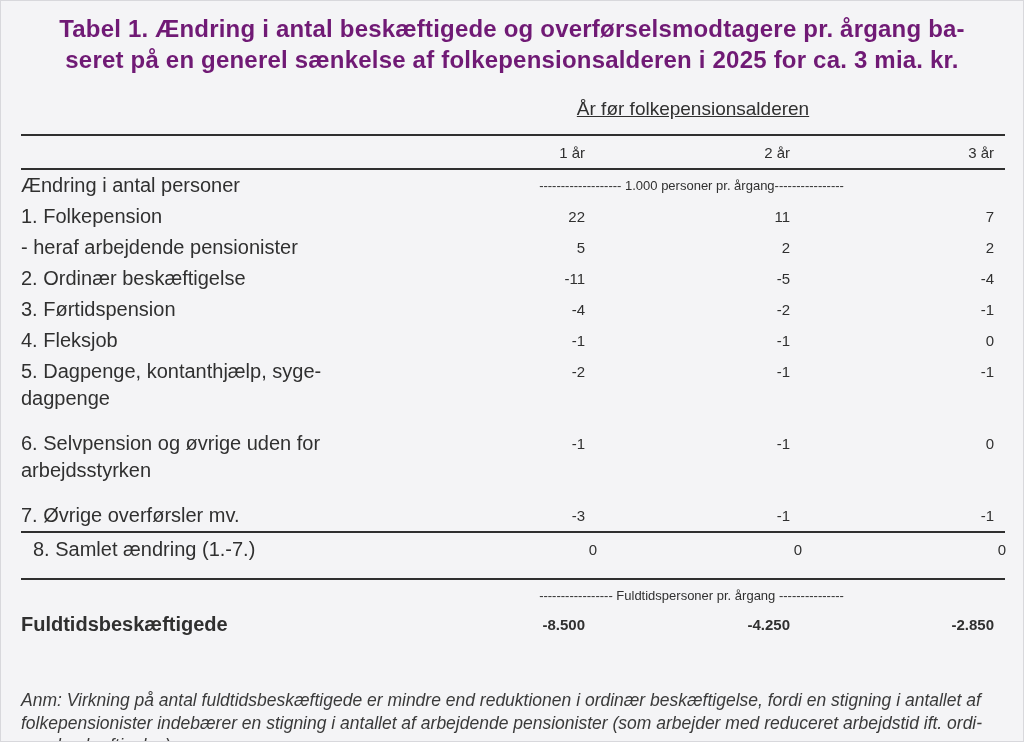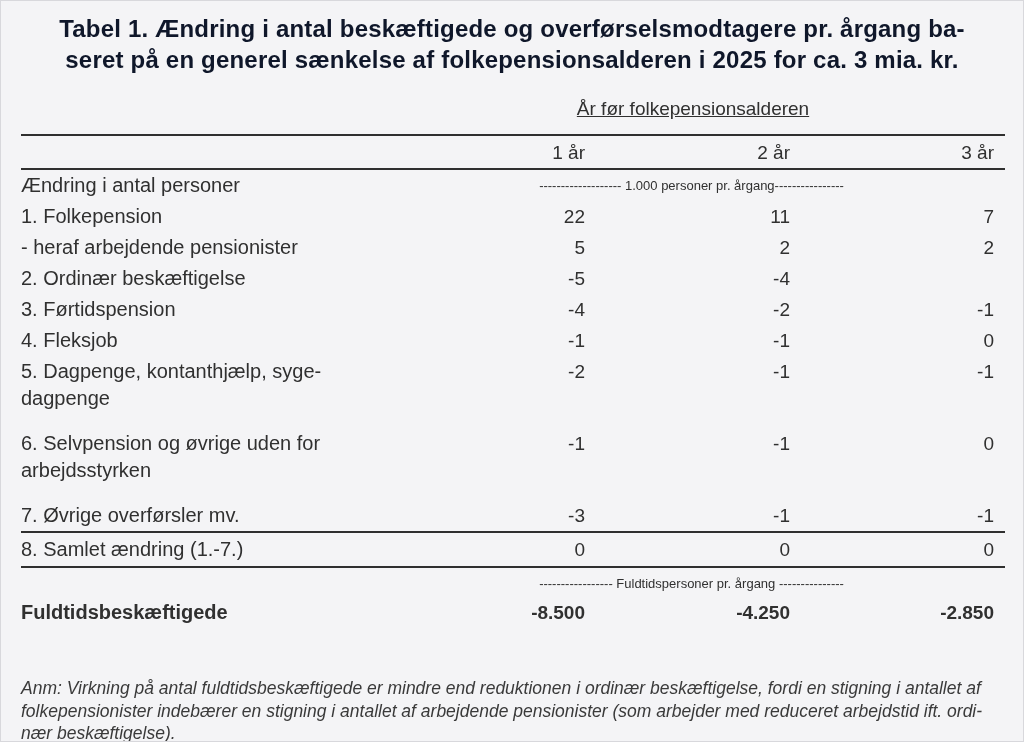--- a/index.html
+++ b/index.html
@@ -12,21 +12,21 @@
     border: 1px solid #d8d8dc;
     font-family: "Liberation Sans", sans-serif;
     color: #303030;
     overflow: hidden;
     position: relative;
   }
   
   .title {
     margin: 13px 18px 0 18px;
     text-align: center;
-    color: #0f172a;
+    color: #701a75;
     font-size: 24px;
     font-weight: bold;
     line-height: 1.28;
     letter-spacing: 0.2px;
   }
   
   .table-wrap {
     margin: 0 20px;
     width: 984px;
   }
@@ -54,36 +54,36 @@
   .rule.top { margin-top: 12px; }
   .thead { padding: 3px 0 2px 0; }
   .thead .num { font-size: 19px; line-height: 26px; }
   .cell.label {
     font-size: 20px;
     line-height: 27px;
     white-space: pre-line;
     text-align: left;
   }
   .cell.num {
-    font-size: 19px;
+    font-size: 15px;
     line-height: 27px;
     text-align: right;
   }
   .trow { padding: 2px 0 2px 0; }
   .trow.pad-after { padding-bottom: 9px; }
   .trow.pad-before { padding-top: 9px; }
   .section-row { padding: 2px 0 2px 0; }
   .dash-span {
     grid-column: 2 / 5;
     font-size: 13px;
     line-height: 27px;
     text-align: center;
     white-space: nowrap;
   }
-  .total-row { padding: 3px 0 3px 0; }
+  .total-row { padding: 3px 0 15px 0; margin-left: 12px; }
   .dash-only-row { padding: 2px 0 0 0; }
   .fulltime-row { padding: 2px 0 4px 0; font-weight: bold; }
   
   .notes {
     margin: 47px 20px 0 20px;
     font-style: italic;
     font-size: 17.5px;
     line-height: 22.5px;
     color: #3a3a3a;
   }
@@ -126,20 +126,21 @@
 
     <div class="grid-row trow">
       <div class="cell label">- heraf arbejdende pensionister</div>
       <div class="cell num">5</div>
       <div class="cell num">2</div>
       <div class="cell num">2</div>
     </div>
 
     <div class="grid-row trow">
       <div class="cell label">2. Ordinær beskæftigelse</div>
+      <div class="cell num">-11</div>
       <div class="cell num">-5</div>
       <div class="cell num">-4</div>
     </div>
 
     <div class="grid-row trow">
       <div class="cell label">3. Førtidspension</div>
       <div class="cell num">-4</div>
       <div class="cell num">-2</div>
       <div class="cell num">-1</div>
     </div>

